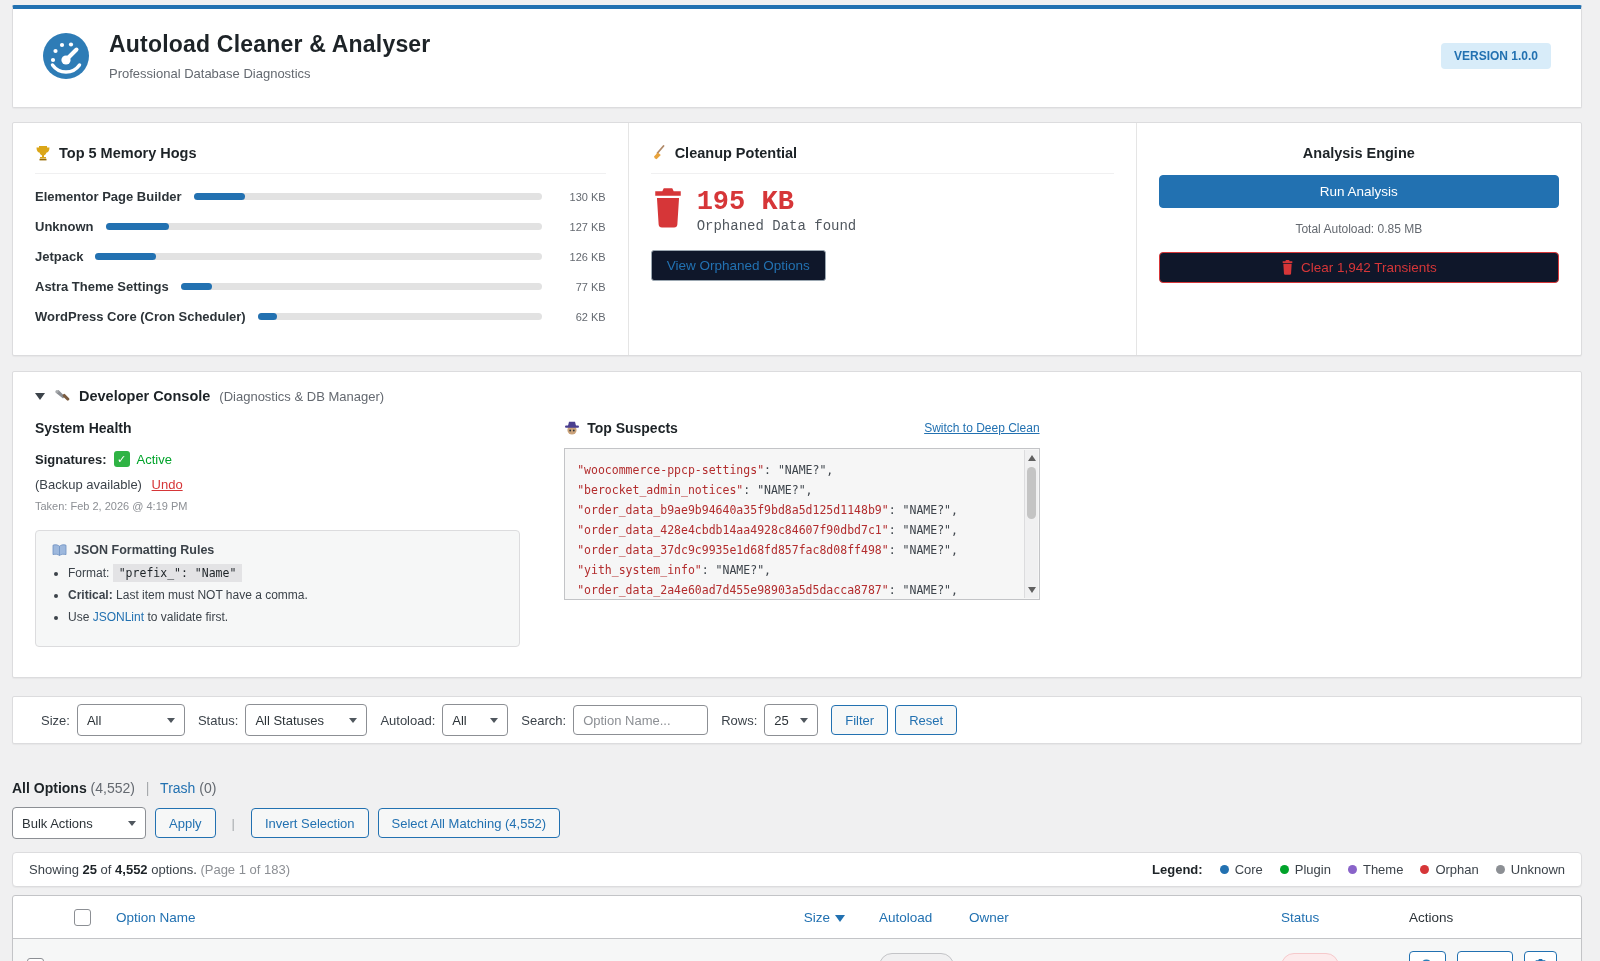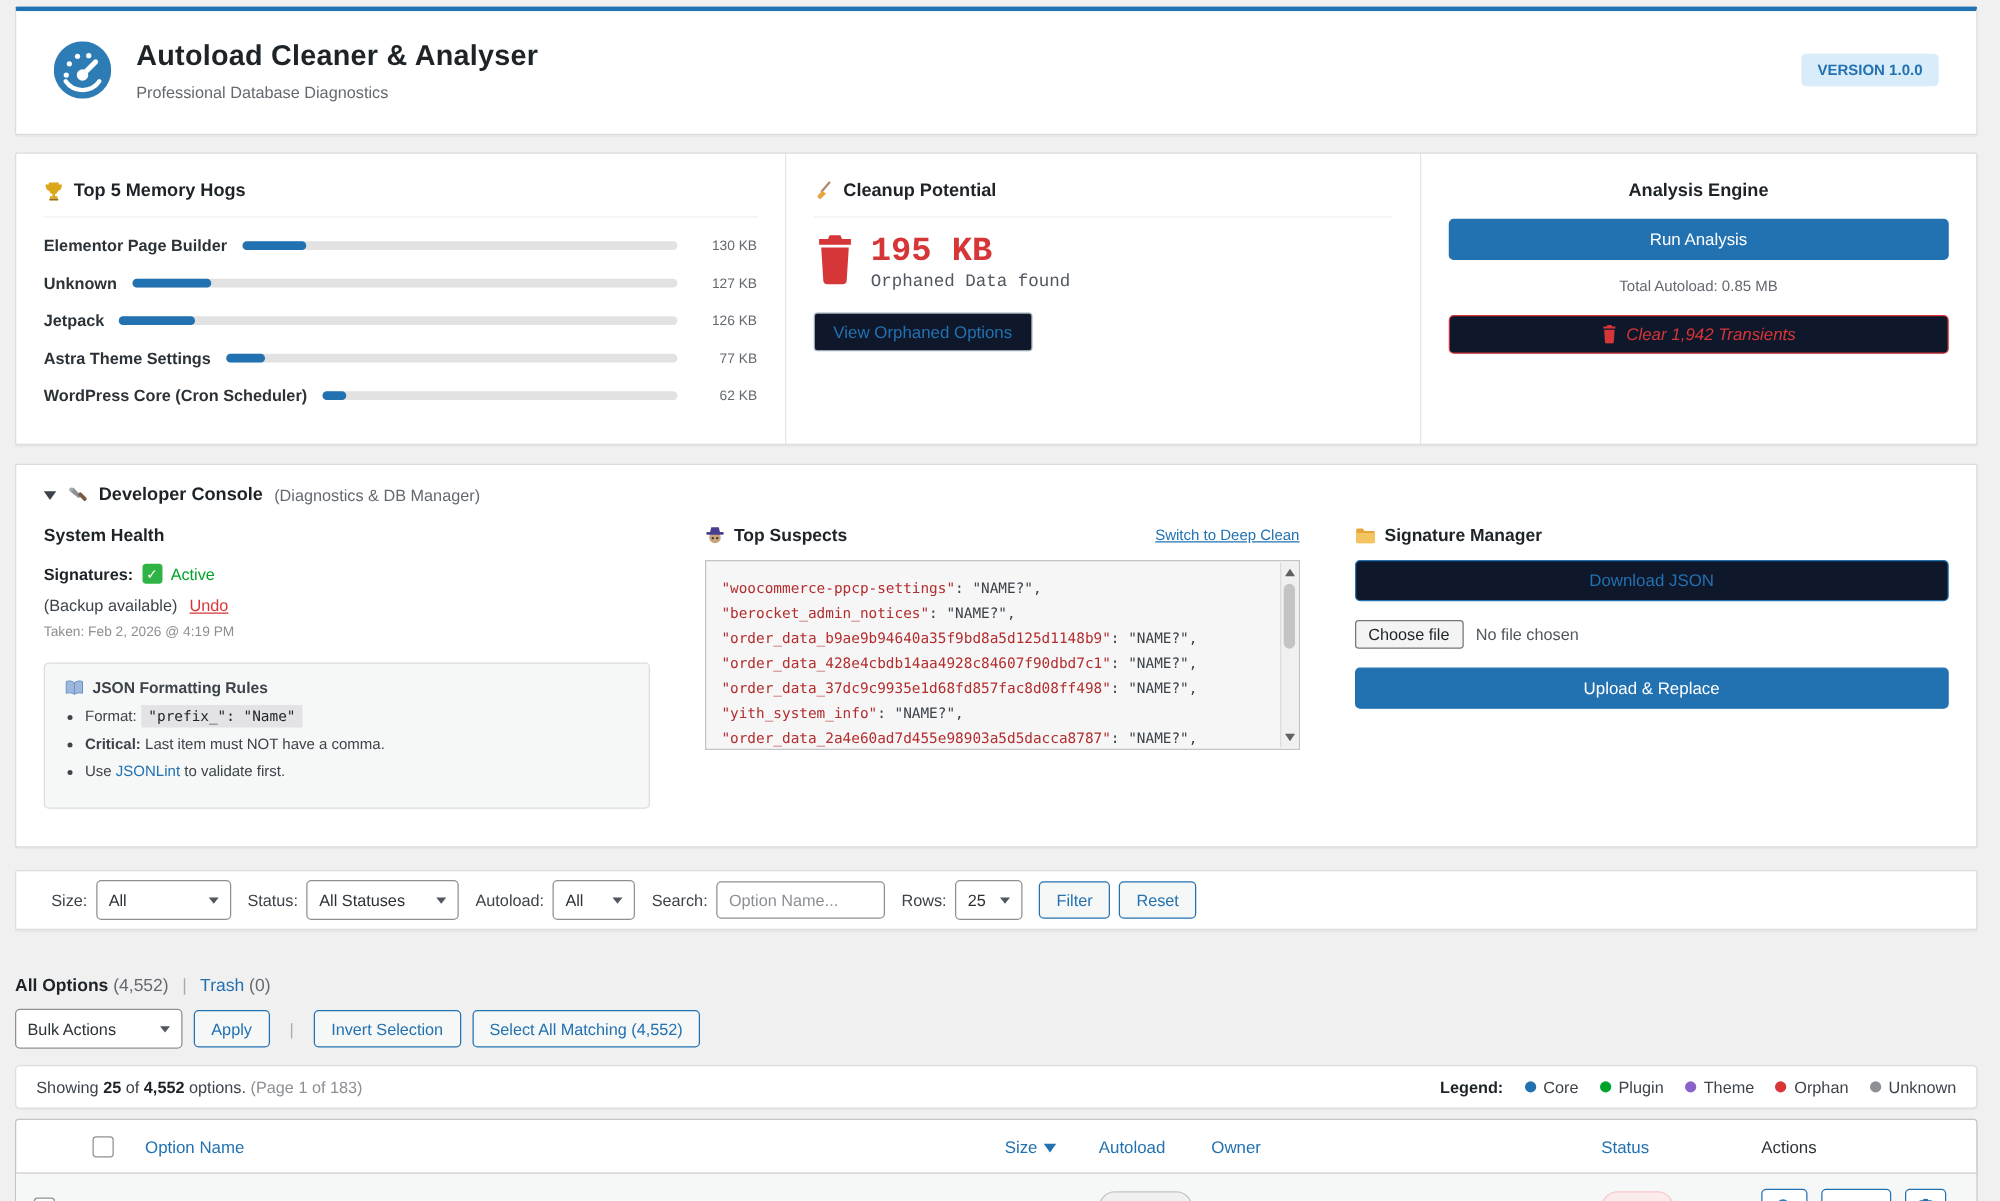--- a/index.html
+++ b/index.html
@@ -34,21 +34,21 @@
   .clean-body { display:flex; align-items:flex-start; gap:12px; margin-top:14px;font-family:Liberation Mono, monospace; }
   .clean-amount { font-size:27px; font-weight:bold; color:#d63638; line-height:1.05; }
   .clean-caption { font-size:14px; color:#50575e; margin-top:2px; }
   .btn { display:inline-flex; align-items:center; justify-content:center; gap:7px; font-family:inherit; font-size:13px; border-radius:4px; cursor:pointer; background:#0f172a; }
   .btn-orphan { margin-top:16px; padding:7px 15px; border:1px solid #9ba7b1; color:#2271b1; font-size:13.5px; border-radius:3px; }
 
   .engine-title { text-align:center; font-size:14.5px; font-weight:bold; color:#1d2327; padding:6px 0 4px; }
   .btn-primary { width:100%; background:#2271b1; border:1px solid #2271b1; color:#fff; padding:8px 10px; font-size:13.5px; }
   .btn-run { margin-top:10px; }
   .engine-total { text-align:center; font-size:12px; color:#646970; margin-top:14px; }
-  .btn-clear { width:100%; margin-top:16px; border:1px solid #d63638; color:#d63638; padding:7px 10px; font-size:13.5px;font-style:italic; }
+  .btn-clear { width:100%; margin-top:16px; border:1px solid #d63638; color:#d63638; padding:7px 10px; font-size:13.5px; }
 
   
   .console-card { margin-top:15px; padding:16px 22px 30px; }
   .console-head { display:flex; align-items:center; gap:9px; }
   .caret { width:0; height:0; border-left:5px solid transparent; border-right:5px solid transparent; border-top:7px solid #3c434a; }
   .console-title { font-size:14.5px; font-weight:bold; color:#1d2327; }
   .console-sub { font-size:13px; color:#646970; }
   .console-cols { display:grid; grid-template-columns:1fr 0.98fr 0.98fr; gap:44px; margin-top:16px; }
   .col-title { font-size:14px; font-weight:bold; color:#1d2327; }
   .sig-line { margin-top:15px; display:flex; align-items:center; gap:7px; }
@@ -342,37 +342,20 @@
           <div><span class="code-key">"yith_system_info"</span><span class="code-rest">: "NAME?",</span></div>
           <div><span class="code-key">"order_data_2a4e60ad7d455e98903a5d5dacca8787"</span><span class="code-rest">: "NAME?",</span></div>
           <div class="vscroll">
             <span class="arr arr-up"></span>
             <span class="thumb"></span>
             <span class="arr arr-dn"></span>
           </div>
         </div>
       </div>
 
-      <div>
-        <div class="sig-mgr-title">
-          <span class="icon">
-            <svg width="16" height="13" viewBox="0 0 16 13">
-                <path d="M1 1.8 a1 1 0 0 1 1-1 h4.2 l1.5 2 H15 a.8.8 0 0 1 .8.8 v8 a1 1 0 0 1 -1 1 H2 a1 1 0 0 1 -1-1 Z" fill="#e7a63b"></path>
-                <path d="M1 4.4 h14.8 v7.2 a1 1 0 0 1 -1 1 H2 a1 1 0 0 1 -1-1 Z" fill="#f3c45f"></path>
-              </svg>
-          </span>
-          <span>Signature Manager</span>
-        </div>
-        <button class="btn btn-download">Download JSON</button>
-        <div class="file-row">
-          <button class="choose-btn">Choose file</button>
-          <span class="no-file">No file chosen</span>
-        </div>
-        <button class="btn btn-primary btn-upload">Upload &amp; Replace</button>
-      </div>
     </div>
   </div>
 
   <div class="card filter-card">
     <span class="f-label" style="margin-left:12px">Size:</span>
     <span class="sel sel-size">
         <span>All</span>
       </span>
     <span class="f-label">Status:</span>
     <span class="sel sel-status">

